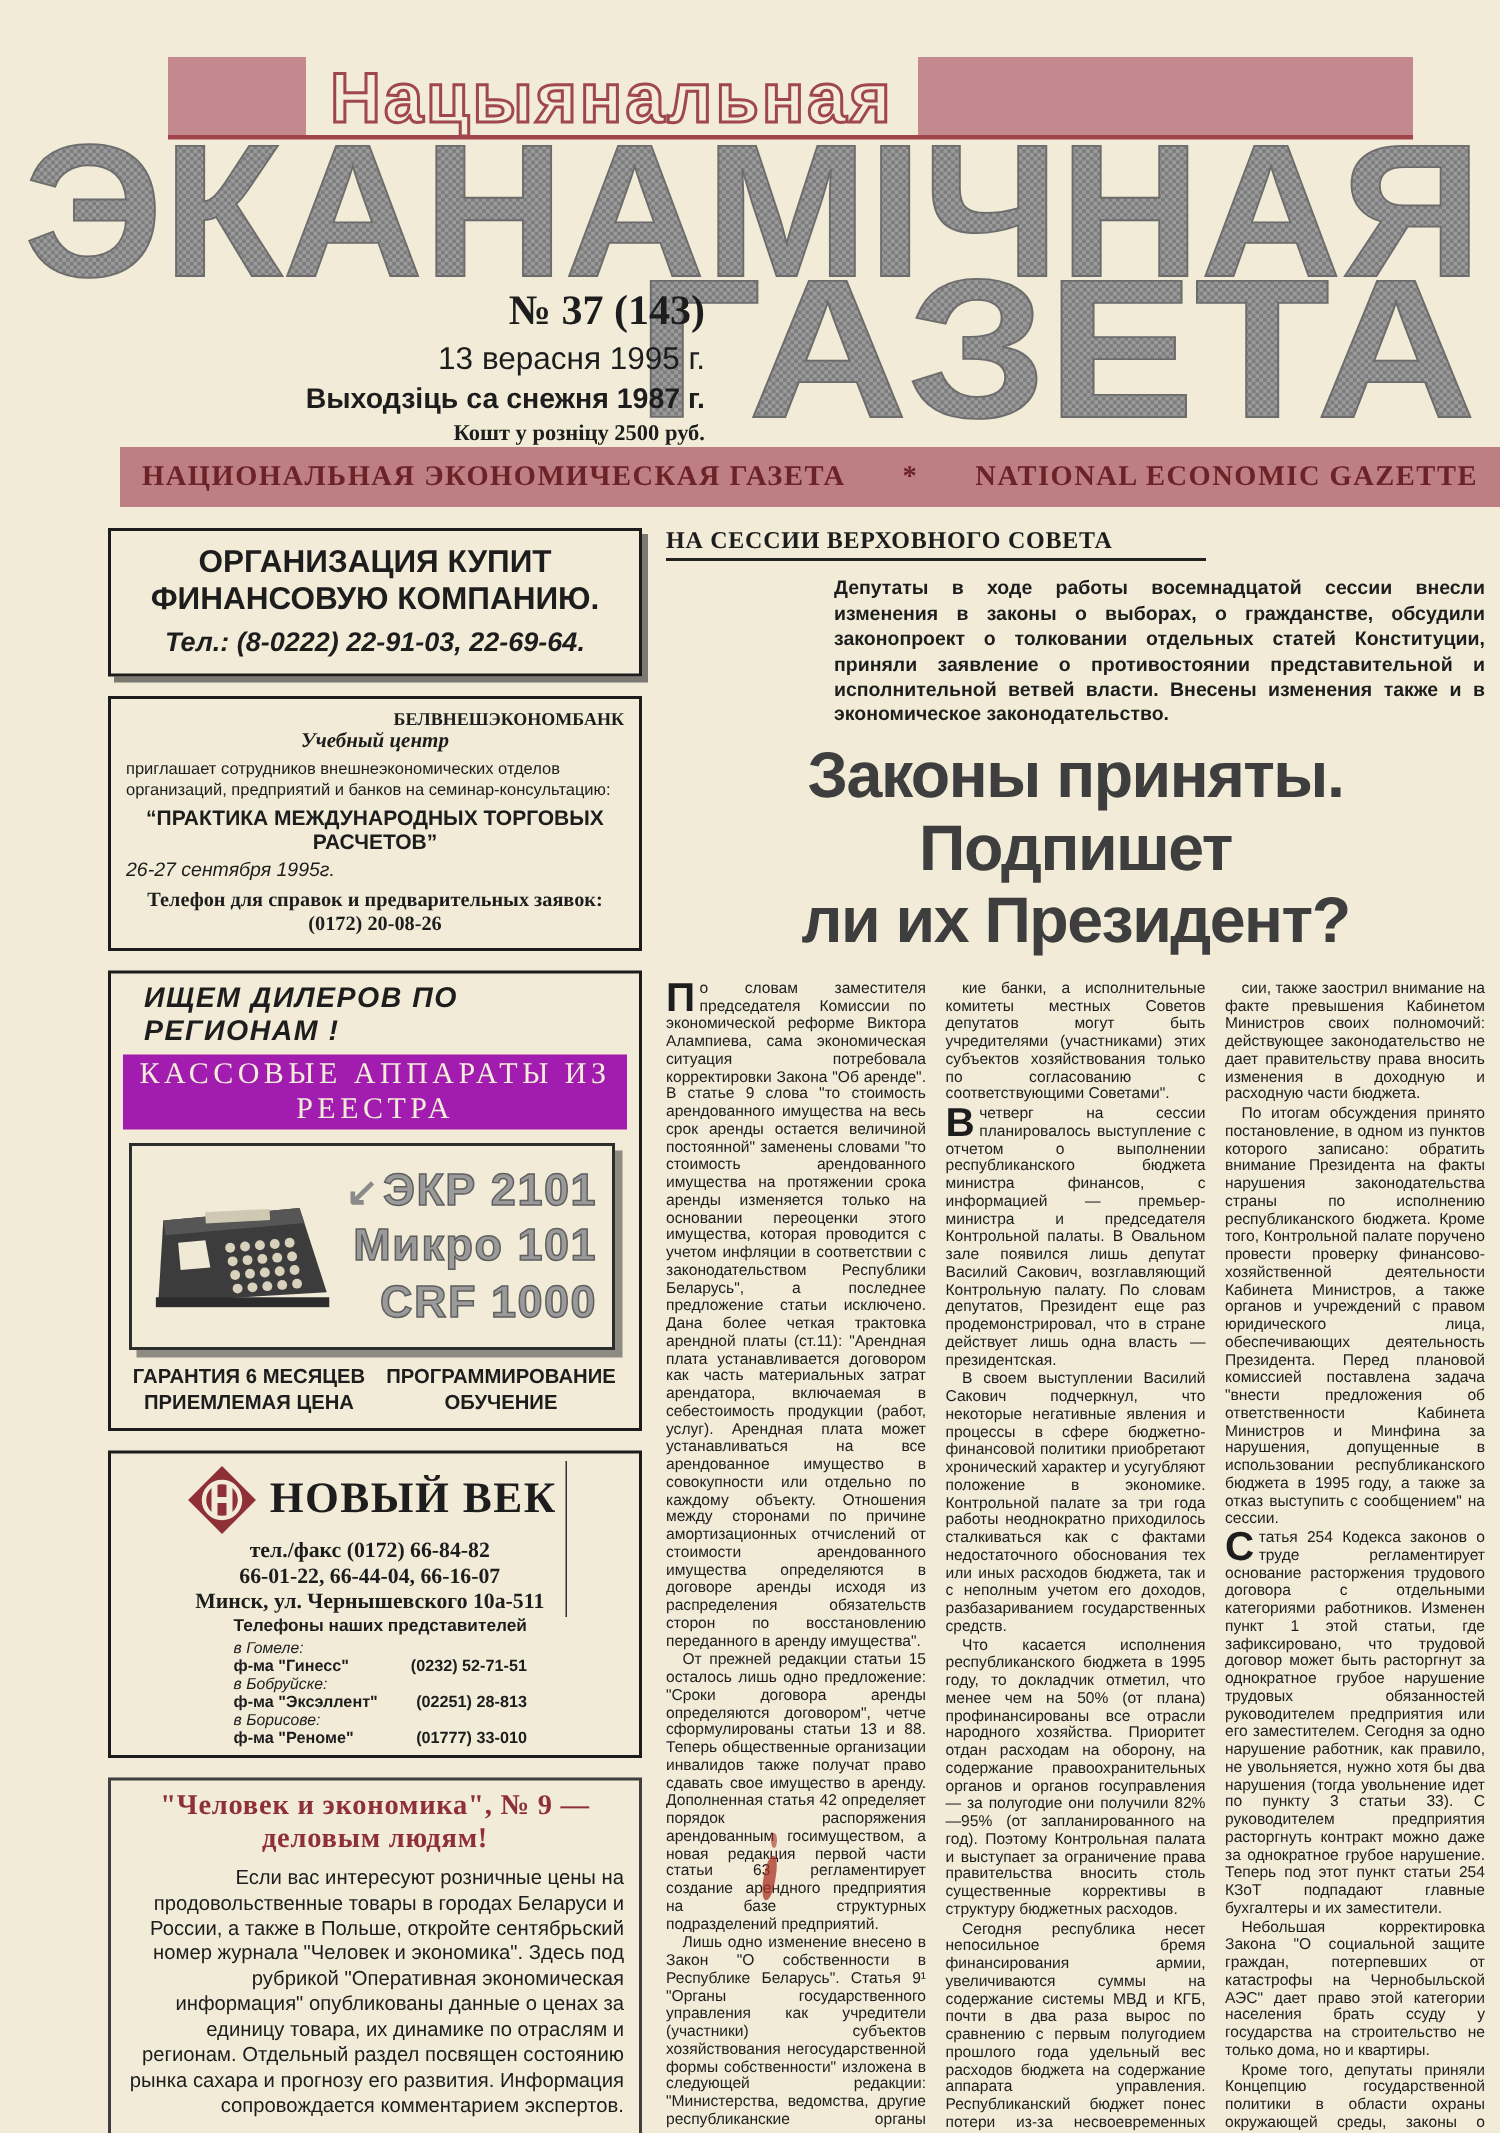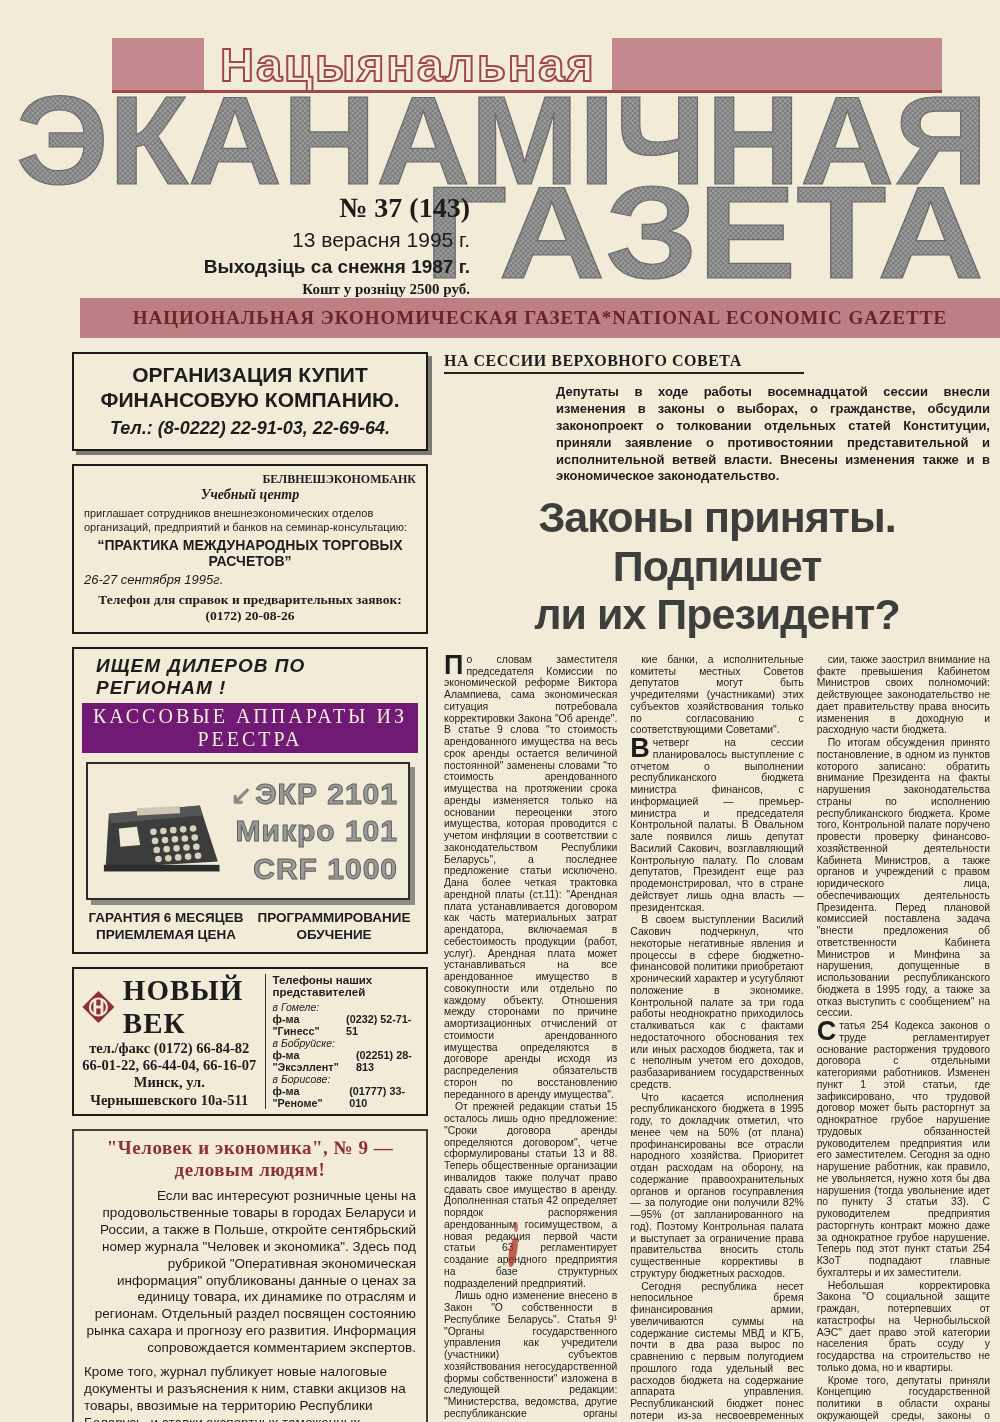--- a/index.html
+++ b/index.html
@@ -17,52 +17,52 @@
              letter-spacing:2px;position:relative;top:2px;}
   .title1{position:absolute;left:14px;top:92px;}
   .title2{position:absolute;right:10px;top:182px;}
   .issue-block{position:absolute;left:130px;top:192px;width:340px;text-align:right;}
   .issue-no{font-family:"Liberation Serif",serif;font-weight:bold;font-size:28px;}
   .issue-date{font-size:21px;margin-top:4px;}
   .issue-since{font-size:19px;font-weight:bold;margin-top:4px;}
   .issue-price{font-family:"Liberation Serif",serif;font-weight:bold;font-size:15px;margin-top:3px;}
   
   .gazette-banner{margin-left:80px;height:40px;background:#bd7e84;display:flex;align-items:center;
-                  justify-content:center;font-family:"Liberation Serif",serif;
+                  justify-content:center;gap:38px;font-family:"Liberation Serif",serif;
                   font-weight:bold;font-size:19px;color:#6b2327;letter-spacing:1px;}
   
   .main{display:flex;gap:16px;padding:14px 10px 0 72px;}
   .left-col{width:356px;flex:0 0 356px;}
   .right-col{flex:1;min-width:0;}
   
   .ad{border:2px solid #1c1c1c;background:#f1ebd7;margin-bottom:13px;}
   .shadowed{box-shadow:4px 4px 0 rgba(45,45,45,.6);}
   .ad-finance{padding:8px 6px 10px;text-align:center;}
   .ad-finance .t{font-size:21px;font-weight:bold;line-height:1.2;}
   .ad-finance .p{font-style:italic;font-weight:bold;font-size:18px;margin-top:6px;}
   .ad-bank{padding:6px 10px 8px;}
   .ad-bank .name{text-align:right;font-family:"Liberation Serif",serif;font-weight:bold;font-size:12px;}
   .ad-bank .sub{text-align:center;font-family:"Liberation Serif",serif;font-style:italic;font-weight:bold;font-size:14px;}
   .ad-bank .body{font-size:11px;margin-top:4px;line-height:1.25;}
   .ad-bank .sem{text-align:center;font-weight:bold;font-size:14px;margin-top:2px;}
   .ad-bank .dates{font-style:italic;font-size:13px;margin-top:3px;}
   .ad-bank .ph{text-align:center;font-family:"Liberation Serif",serif;font-weight:bold;font-size:13.5px;margin-top:5px;}
   .ad-cash{padding:6px 8px 8px;}
   .ad-cash .dealers{font-style:italic;font-weight:bold;font-size:19px;letter-spacing:1px;padding-left:14px;}
-  .ad-cash .reestr{margin-top:4px;background:#701a75;color:#f2ecd9;text-align:center;
+  .ad-cash .reestr{margin-top:4px;background:#a21caf;color:#f2ecd9;text-align:center;
                    font-family:"Liberation Serif",serif;font-size:20px;letter-spacing:3px;padding:2px 0;}
   .cash-inner{margin:9px 8px 10px 4px;border:2px solid #2d2d2d;box-shadow:5px 5px 0 rgba(60,60,60,.55);
               padding:8px 6px;display:flex;align-items:center;gap:6px;}
   .models{flex:1;text-align:right;padding-right:4px;}
   .model{font-weight:bold;font-size:30px;line-height:1.25;color:#9a9a9a;
          -webkit-text-stroke:1px #5f5f5f;letter-spacing:1px;white-space:nowrap;}
   .arrow{color:#8a8a8a;font-size:26px;-webkit-text-stroke:0;font-weight:bold;margin-right:2px;}
   .cash-bottom{display:flex;text-align:center;font-weight:bold;font-size:13.5px;line-height:1.25;}
   .cash-bottom div{flex:1;}
-  .ad-vek{display:flex;padding:5px 6px;align-items:center;}
+  .ad-vek{display:flex;padding:5px 6px;align-items:center;flex-direction:column;}
   .vek-left{flex:1.08;display:flex;flex-direction:column;justify-content:center;border-right:1.5px solid #333;padding-right:6px;}
   .vek-head{display:flex;align-items:center;gap:6px;}
   .vek-name{font-family:"Liberation Serif",serif;font-weight:bold;font-size:29px;letter-spacing:1px;}
   .vek-tel{font-family:"Liberation Serif",serif;font-weight:bold;font-size:14.5px;line-height:1.2;text-align:center;}
   .vek-right{flex:1;padding-left:7px;font-size:11px;}
   .vek-right .hdr{font-weight:bold;font-size:11.5px;margin-bottom:3px;}
   .rep-city{font-style:italic;font-size:10.5px;}
   .rep-row{display:flex;justify-content:space-between;font-weight:bold;font-size:10.8px;}
   
   .ad-mag{border:2px solid #3f3f3f;padding:6px 10px 8px;}

